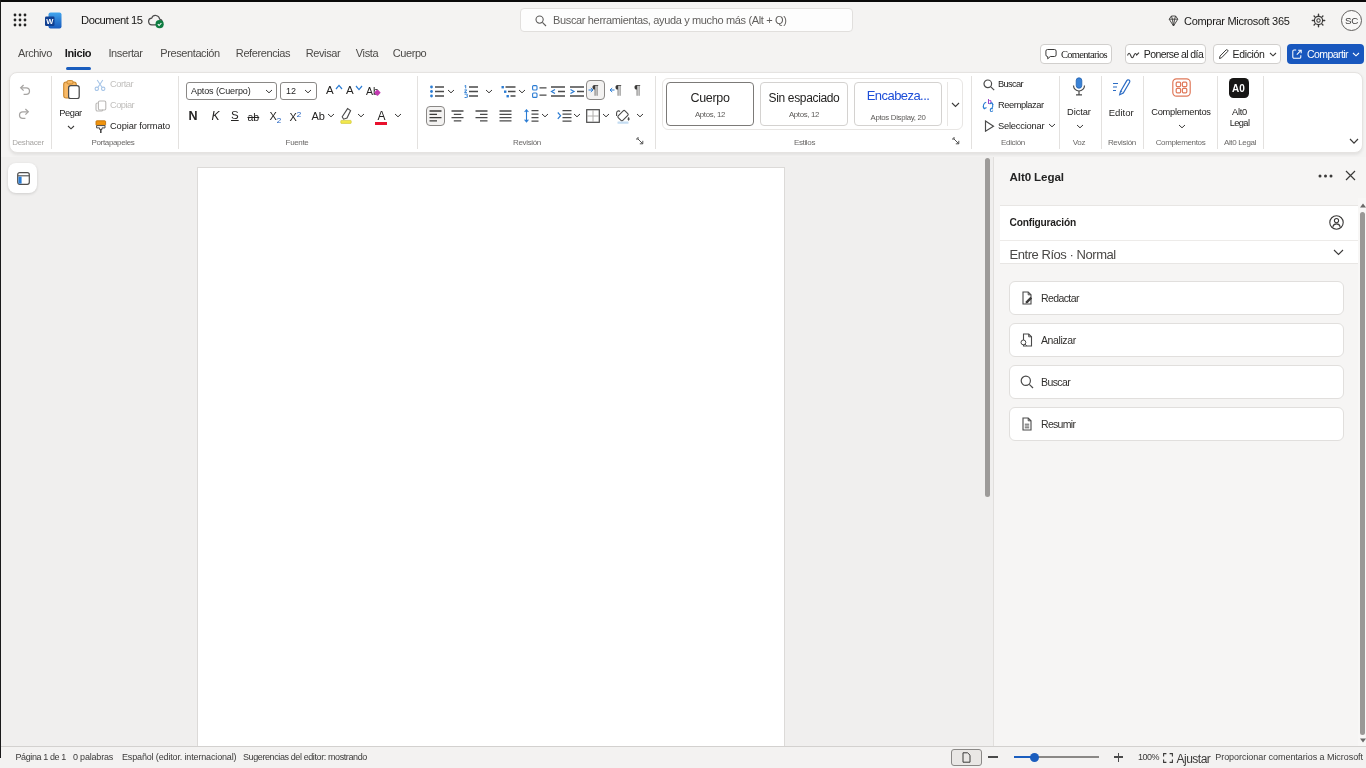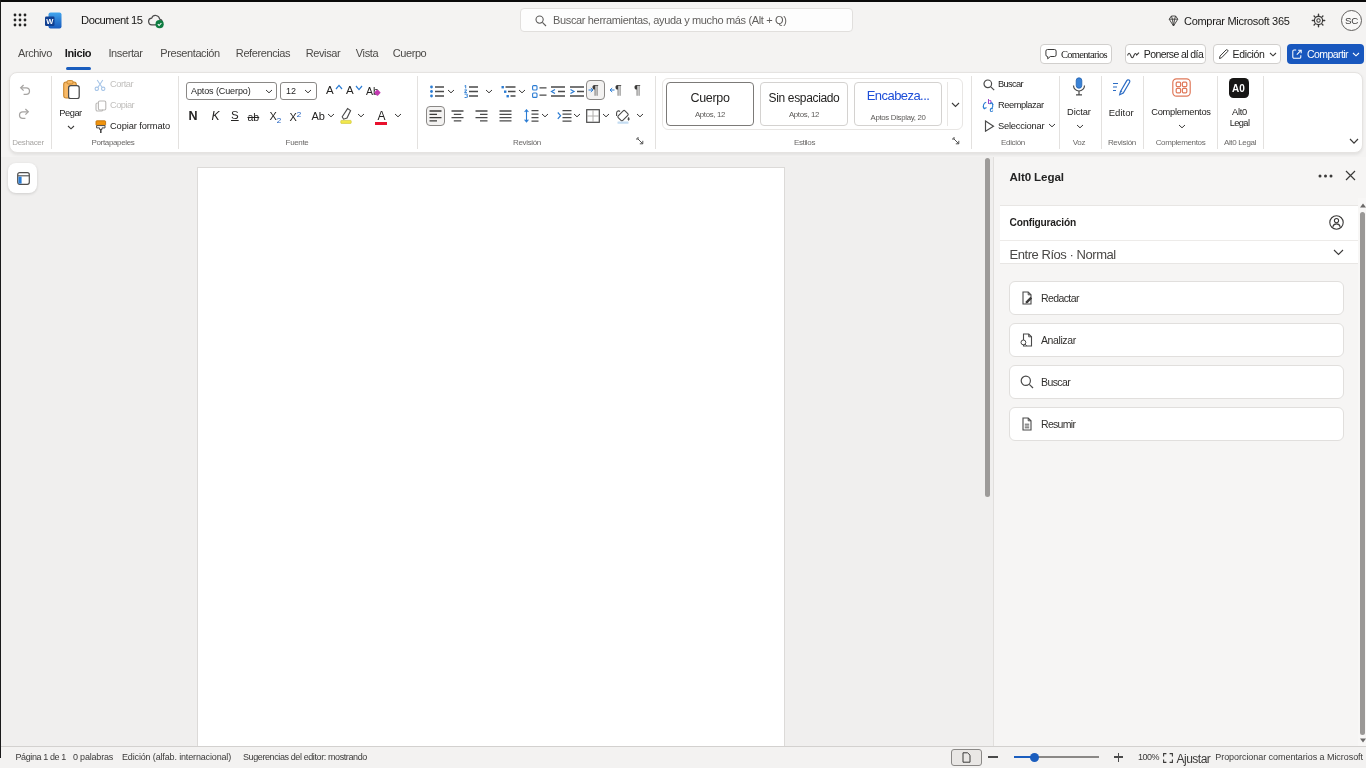--- a/index.html
+++ b/index.html
@@ -520,21 +520,21 @@
       <path d="M0 4.5 L3 0.5 L6 4.5 Z" fill="#6b6968"></path>
     </svg>
 <div class="abs" style="left:1359.5px;top:212px;width:5px;height:523px;border-radius:3px;background:#9a9896"></div>
 <svg class="abs" style="left:1359.5px;top:738px" width="6" height="5" viewBox="0 0 6 5">
       <path d="M0 0.5 L3 4.5 L6 0.5 Z" fill="#6b6968"></path>
     </svg>
 
 <div class="abs" style="left:0;top:746px;width:1366px;height:22px;background:#f3f2f1;border-top:1px solid #d3d1cf"></div>
 <div class="tx" style="left:15.5px;top:752px;font-size:9px;letter-spacing:-0.4px;color:#3b3a39">Página 1 de 1</div>
 <div class="tx" style="left:73px;top:752px;font-size:9px;letter-spacing:-0.2px;color:#3b3a39">0 palabras</div>
-<div class="tx" style="left:122px;top:752px;font-size:9px;letter-spacing:-0.15px;color:#3b3a39">Edición (alfab. internacional)</div>
+<div class="tx" style="left:122px;top:752px;font-size:9px;letter-spacing:-0.15px;color:#3b3a39">Español (editor. internacional)</div>
 <div class="tx" style="left:243px;top:752px;font-size:9px;letter-spacing:-0.4px;color:#3b3a39">Sugerencias del editor: mostrando</div>
 <div class="abs" style="left:951px;top:748.5px;width:31px;height:17px;border:1px solid #8a8886;border-radius:3px;background:#e9e7e5"></div>
 <svg class="abs" style="left:962px;top:751.5px" width="9" height="11" viewBox="0 0 9 11">
       <path d="M1 0.8 h4.6 L8 3.2 V10.2 H1 Z" fill="none" stroke="#3b3a39" stroke-width="1"></path>
     </svg>
 <div class="abs" style="left:988.3px;top:756.3px;width:9.4px;height:1.6px;background:#4a4a4a"></div>
 <div class="abs" style="left:1014.2px;top:756.2px;width:20px;height:1.8px;background:#1a5dbe"></div>
 <div class="abs" style="left:1034.2px;top:756.2px;width:64.8px;height:1.8px;background:#8a8886"></div>
 <div class="abs" style="left:1029.8px;top:752.5px;width:9px;height:9px;border-radius:50%;background:#1a5dbe"></div>
 <div class="abs" style="left:1114px;top:756.3px;width:9.3px;height:1.6px;background:#4a4a4a"></div>

